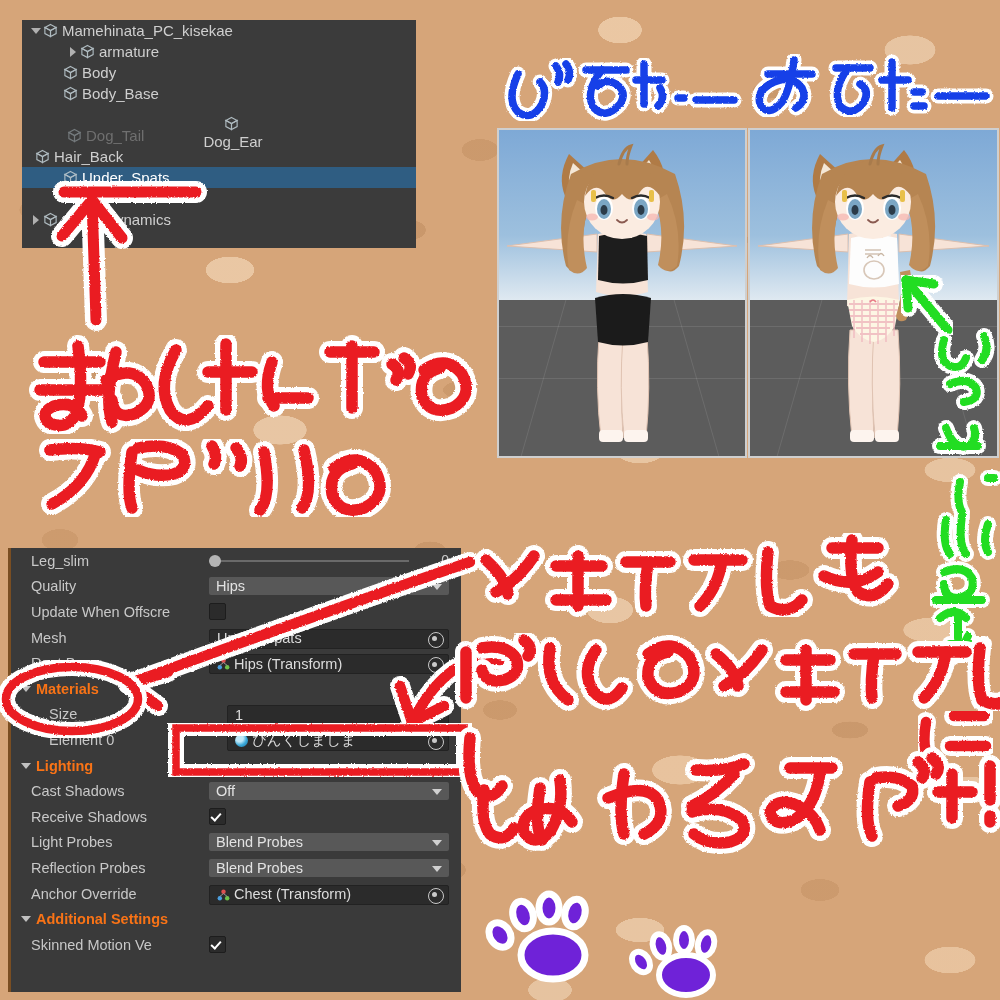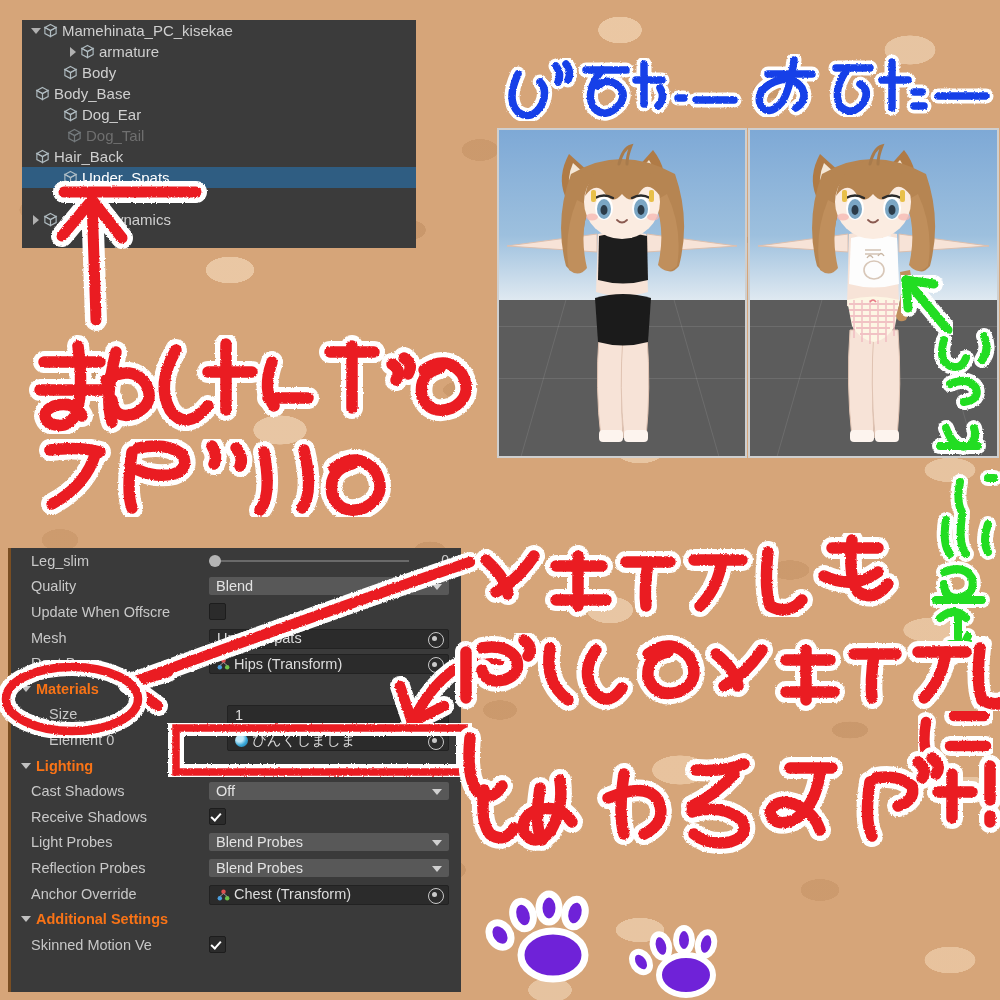--- a/index.html
+++ b/index.html
@@ -147,30 +147,30 @@
     </div>
     <div class="h-row" style="padding-left: 28px;">
       <span class="h-tri"></span>
       <svg class="cube" viewBox="0 0 16 16">
         <path d="M8 1.5 L14 4.7 L8 8 L2 4.7 Z" fill="none" stroke="#b9c6cc" stroke-width="1.2"></path>
         <path d="M2 4.7 V11.3 L8 14.5 V8 Z" fill="none" stroke="#b9c6cc" stroke-width="1.2"></path>
         <path d="M14 4.7 V11.3 L8 14.5 V8 Z" fill="none" stroke="#b9c6cc" stroke-width="1.2"></path>
       </svg>
       <span class="h-label">Body</span>
     </div>
-    <div class="h-row" style="">
+    <div class="h-row" style="padding-left: 28px;">
       <span class="h-tri"></span>
       <svg class="cube" viewBox="0 0 16 16">
         <path d="M8 1.5 L14 4.7 L8 8 L2 4.7 Z" fill="none" stroke="#b9c6cc" stroke-width="1.2"></path>
         <path d="M2 4.7 V11.3 L8 14.5 V8 Z" fill="none" stroke="#b9c6cc" stroke-width="1.2"></path>
         <path d="M14 4.7 V11.3 L8 14.5 V8 Z" fill="none" stroke="#b9c6cc" stroke-width="1.2"></path>
       </svg>
       <span class="h-label">Body_Base</span>
     </div>
-    <div class="h-row" style="padding-left: 28px;">
+    <div class="h-row" style="padding-left: 28px; flex-direction: column;">
       <span class="h-tri"></span>
       <svg class="cube" viewBox="0 0 16 16">
         <path d="M8 1.5 L14 4.7 L8 8 L2 4.7 Z" fill="none" stroke="#b9c6cc" stroke-width="1.2"></path>
         <path d="M2 4.7 V11.3 L8 14.5 V8 Z" fill="none" stroke="#b9c6cc" stroke-width="1.2"></path>
         <path d="M14 4.7 V11.3 L8 14.5 V8 Z" fill="none" stroke="#b9c6cc" stroke-width="1.2"></path>
       </svg>
       <span class="h-label">Dog_Ear</span>
     </div>
     <div class="h-row dim" style="padding-left: 32px;">
       <span class="h-tri"></span>
@@ -350,21 +350,21 @@
       <div class="i-lbl">Leg_slim</div>
       <div class="slider">
         <div class="track"></div>
         <div class="knob"></div>
         <div class="num">0</div>
       </div>
     </div>
     <div class="i-row">
       <div class="i-lbl">Quality</div>
       <div class="i-field">
-        <div class="dropdown"><span>Blend</span><span class="caret"></span></div>
+        <div class="dropdown"><span>Hips</span><span class="caret"></span></div>
       </div>
     </div>
     <div class="i-row">
       <div class="i-lbl">Update When Offscre</div>
       <div class="chk"></div>
     </div>
     <div class="i-row">
       <div class="i-lbl">Mesh</div>
       <div class="i-field">
         <div class="objfield">

